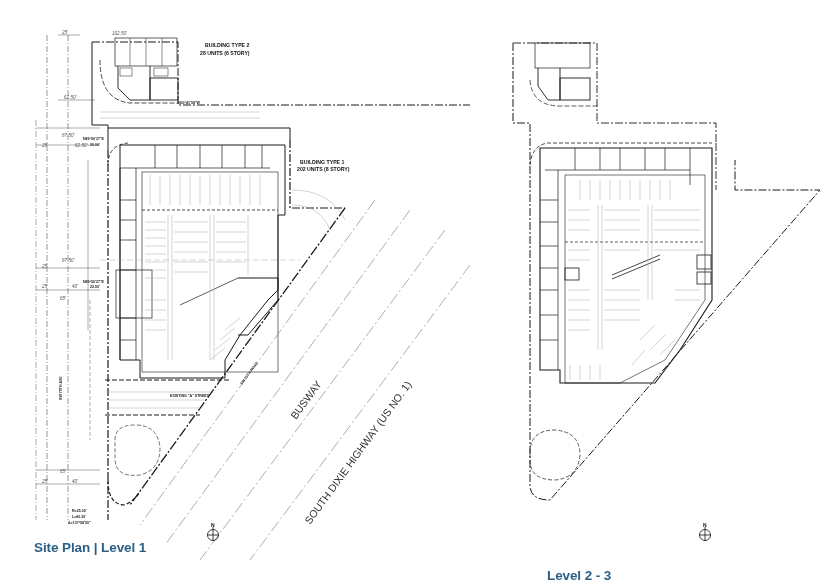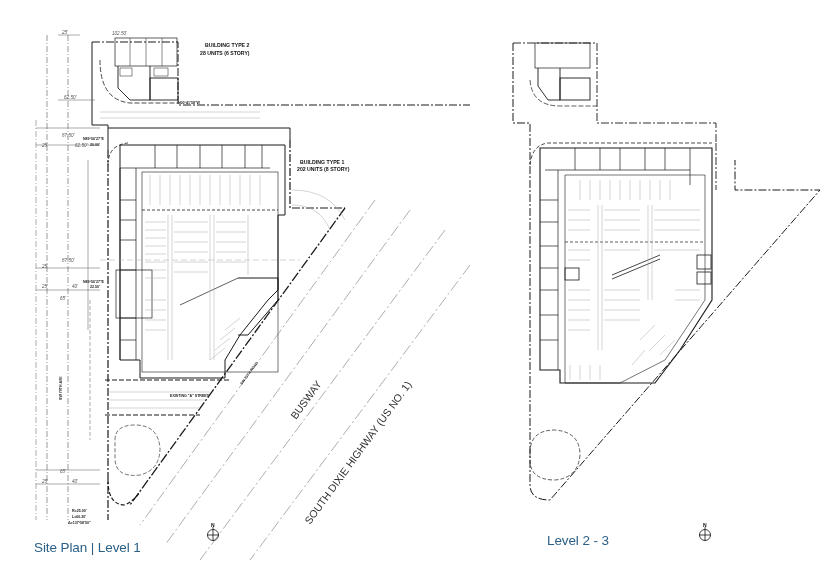--- a/index.html
+++ b/index.html
@@ -1,23 +1,23 @@
 <!DOCTYPE html>
 <html><head>
 <meta charset="utf-8">
 <style>
   html,body{margin:0;padding:0;background:#ffffff;}
   body{width:840px;height:588px;position:relative;overflow:hidden;font-family:"Liberation Sans",sans-serif;}
   .plan{position:absolute;top:0;}
   #plan-left{left:0;width:470px;height:560px;}
   #plan-right{left:470px;width:370px;height:560px;}
   svg{display:block;}
-  .caption{position:absolute;font-family:"Liberation Sans",sans-serif;font-weight:normal;font-size:13.5px;color:#2b5f86;letter-spacing:-0.1px;}
+  .caption{position:absolute;font-family:"Liberation Sans",sans-serif;font-weight:bold;font-size:13.5px;color:#2b5f86;letter-spacing:-0.1px;}
   #caption-left{left:34px;top:540px;}
-  #caption-right{left:500px;top:533px;padding-left:47px;}
+  #caption-right{left:500px;top:568px;padding-left:47px;}
   .svgtext{font-family:"Liberation Sans",sans-serif;fill:#222;}
   .tiny{font-size:3.6px;font-weight:bold;}
   .dim{font-size:4.6px;font-style:italic;fill:#555;}
   .lbl{font-size:5.2px;font-weight:bold;fill:#111;}
   .road{font-size:10.5px;fill:#333;}
 </style>
 </head>
 <body>
 
 <div id="plan-left" class="plan">

